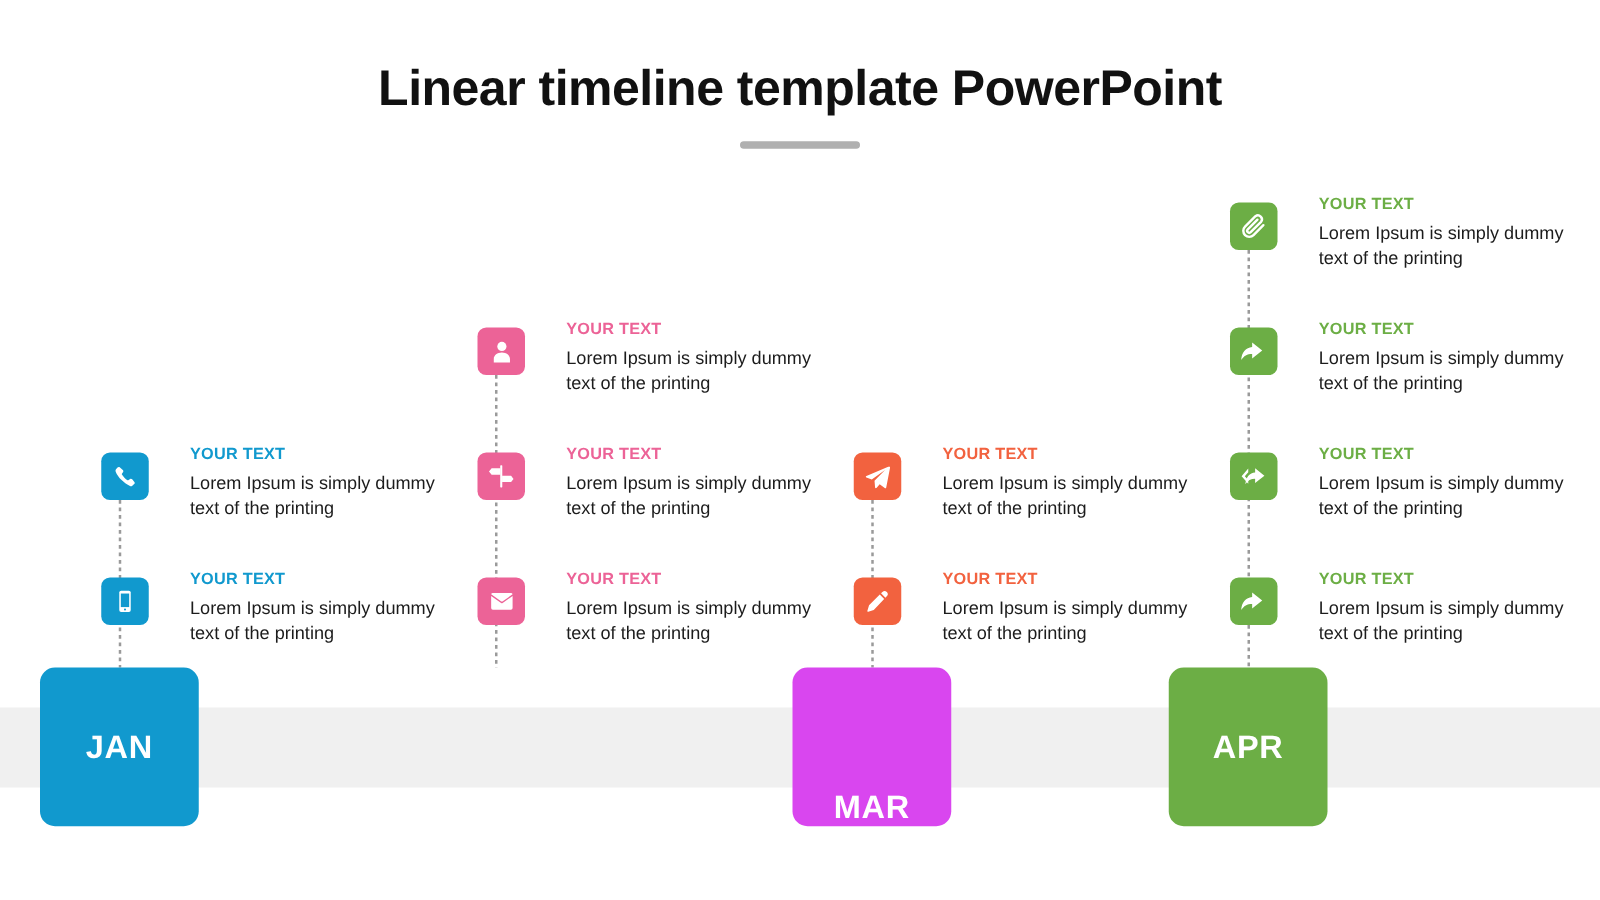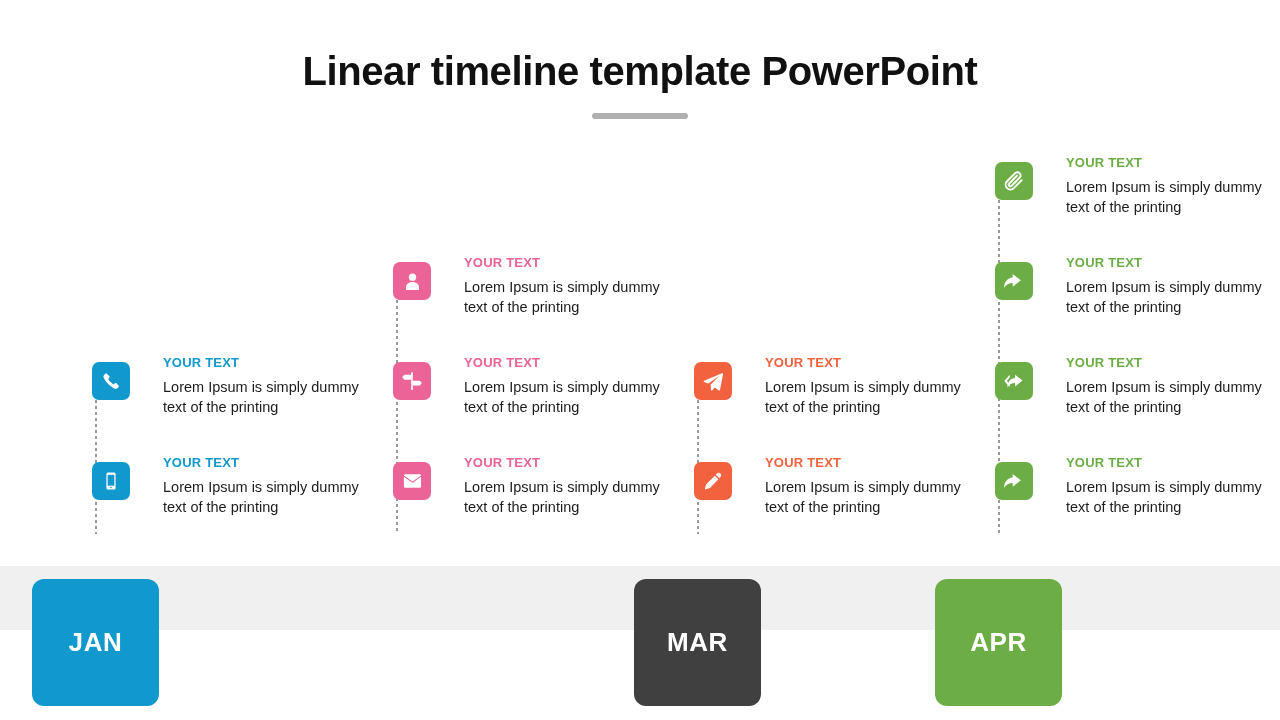--- a/index.html
+++ b/index.html
@@ -69,21 +69,21 @@
     width: 2px;
     left: 18px;
     background-image: linear-gradient(to bottom, #9a9a9a 0px, #9a9a9a 3px, rgba(0,0,0,0) 3px, rgba(0,0,0,0) 6px);
     background-size: 2px 6px;
     background-repeat: repeat-y;
   }
 
   
   .entry {
     position: absolute;
-    left: 15px;
+    left: 4px;
     width: 320px;
     height: 70px;
   }
 
   .entry .ico {
     position: absolute;
     left: 0;
     top: 7px;
     width: 38px;
     height: 38px;
@@ -126,21 +126,20 @@
     width: 127px;
     height: 127px;
     border-radius: 12px;
     display: flex;
     align-items: center;
     justify-content: center;
     color: #ffffff;
     font-size: 26px;
     font-weight: bold;
     letter-spacing: 0.6px;
-    margin-top: 45px;
   }
 </style>
 </head>
 <body>
 
 <div id="slide">
 
   <div class="title">Linear timeline template PowerPoint</div>
   <div class="title-divider"></div>
 
@@ -235,21 +234,21 @@
             <svg width="20" height="20" viewBox="0 0 24 24" fill="#fff">
               <path d="M20.9 3.1a3 3 0 00-4.2 0l-1.3 1.3 4.2 4.2 1.3-1.3a3 3 0 000-4.2z"></path>
               <path d="M14.2 5.6L3.9 15.9l-1.6 5.3a.6.6 0 00.8.8l5.3-1.6L18.4 9.8l-4.2-4.2z"></path>
             </svg>
           </div>
           <div class="txtwrap" style="left: 116px;">
             <div class="heading" style="color: rgb(242, 98, 63);">YOUR TEXT</div>
             <div class="body">Lorem Ipsum is simply dummy text of the printing</div>
           </div>
         </div>
-        <div class="month-card" style="left: 0px; background: #404040;">
+        <div class="month-card" style="left: 0px; background: #d946ef; align-items: flex-end;">
           <span>MAR</span>
         </div>
       </div>
       <div class="column" style="left: 935px;">
         <div class="rail" style="top: 200px; height: 334px; left: 63px;"></div>
         <div class="entry" style="top: 155px;">
           <div class="ico" style="left: 45px; background: rgb(108, 174, 69);">
             <svg width="22" height="22" viewBox="0 0 24 24" fill="none" stroke="#fff" stroke-width="2.1" stroke-linecap="round" stroke-linejoin="round">
               <path d="M20.4 11.1l-8.6 8.6a5.2 5.2 0 01-7.4-7.4l9.1-9.1a3.5 3.5 0 014.9 4.9l-9.1 9.1a1.7 1.7 0 01-2.5-2.5l8.4-8.4"></path>
             </svg>

